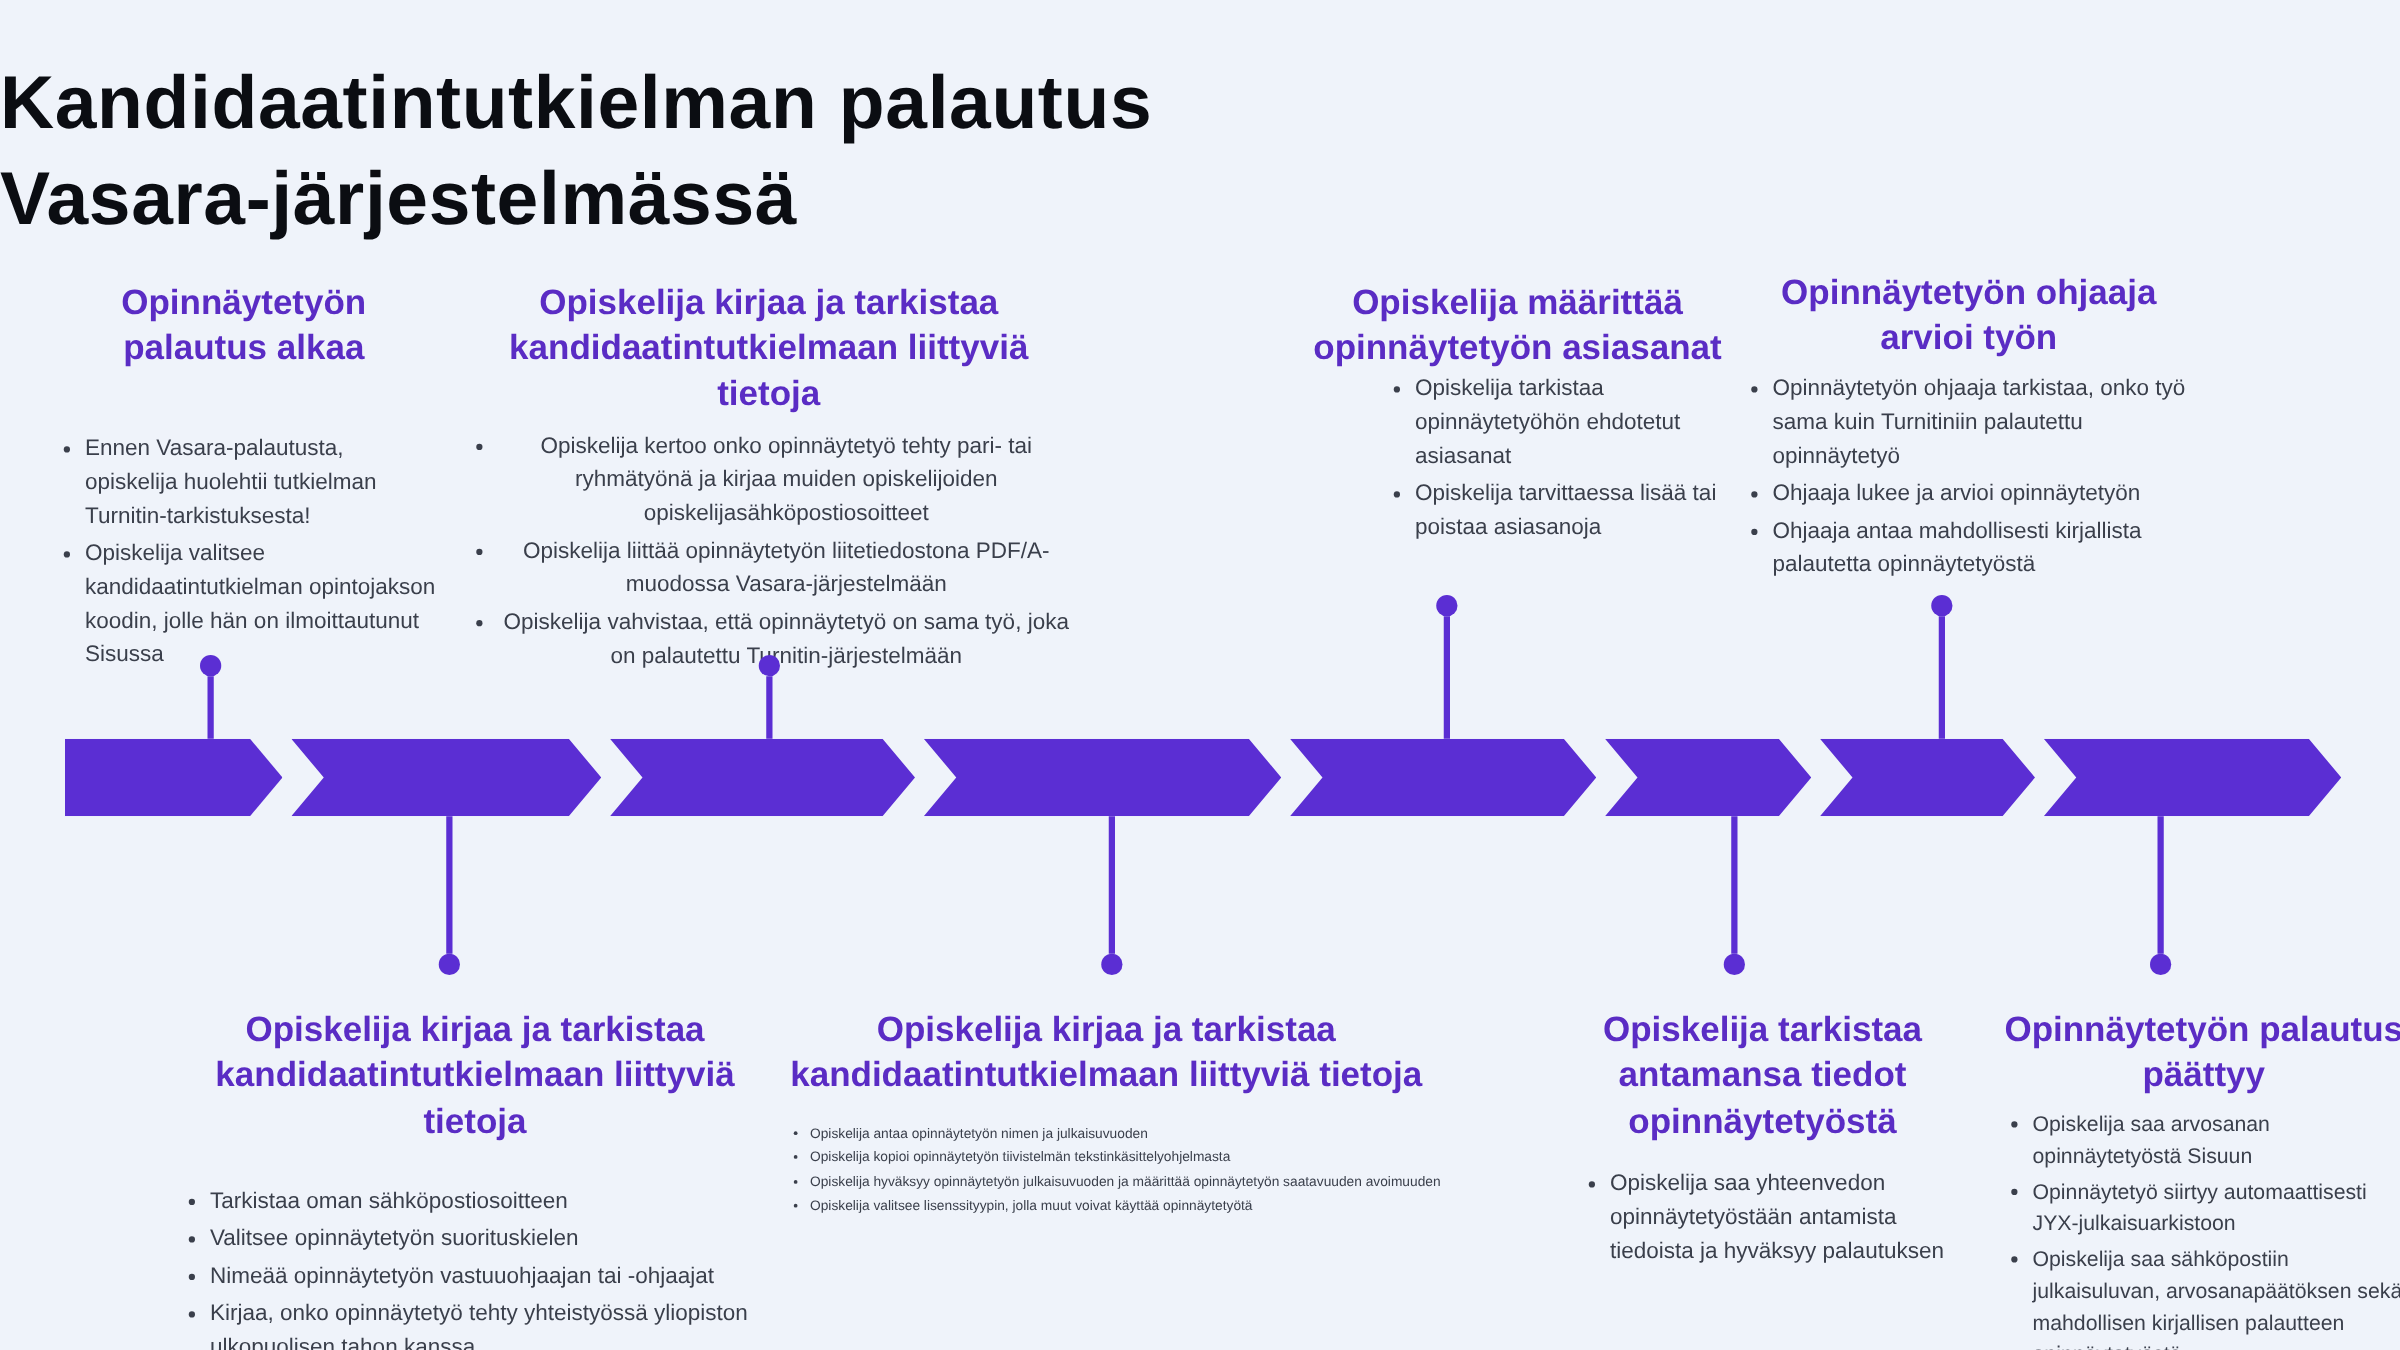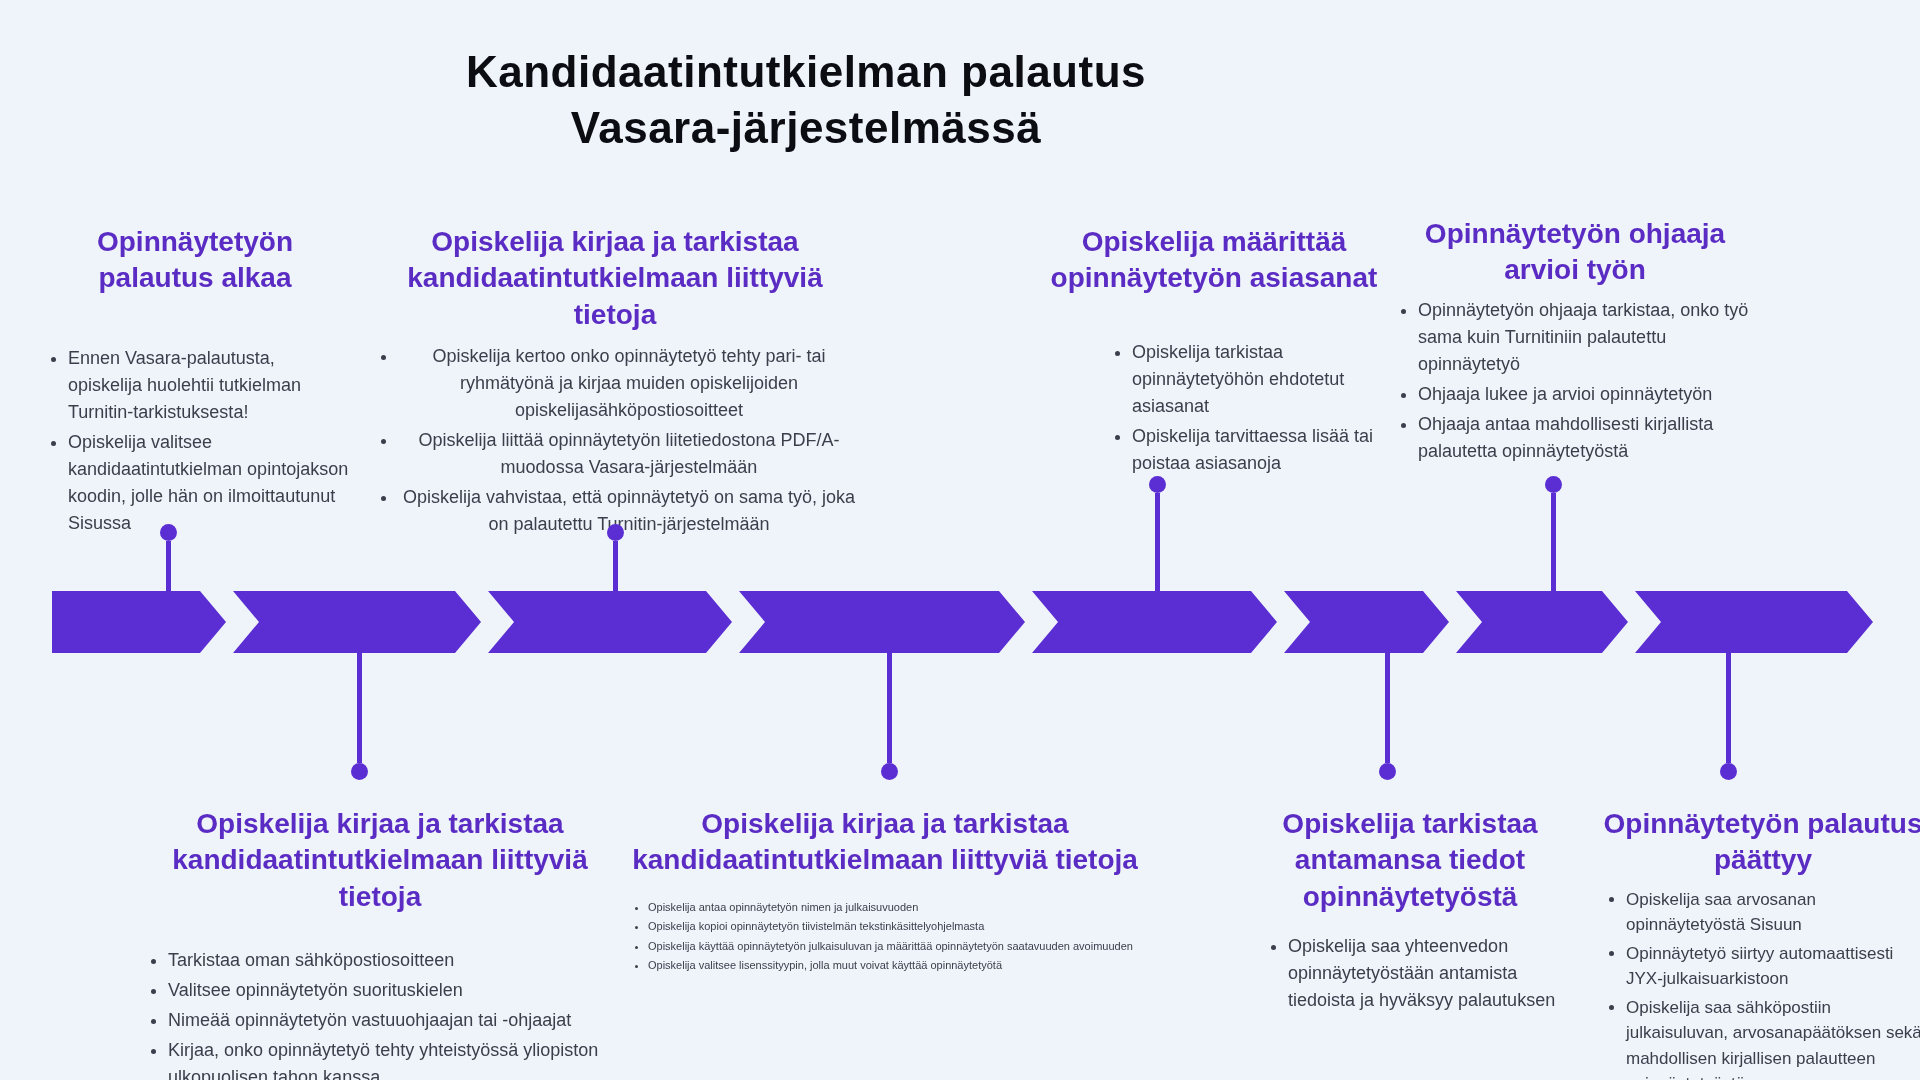--- a/index.html
+++ b/index.html
@@ -13,41 +13,41 @@
   html,body{margin:0;padding:0;}
   body{
     background:var(--bg);
     font-family:"Liberation Sans", sans-serif;
     width:1920px;height:1080px;overflow:hidden;
   }
   .canvas{position:relative;width:1920px;height:1080px;background:var(--bg);}
 
   .title{
     position:absolute;left:0;top:44px;width:1612px;
-    text-align:center;color:var(--title);
-    font-size:44px;font-weight:bold;line-height:1.28;margin:0;
+    color:var(--title);
+    font-size:60px;font-weight:bold;line-height:1.28;margin:0;
     letter-spacing:0.5px;
   }
 
   .sec{position:absolute;}
   .sec h2{
     margin:0;color:var(--heading);
     font-size:28px;font-weight:bold;line-height:1.3;text-align:center;
   }
   .sec ul{
     margin:0;padding:0 0 0 28px;
     color:var(--body);font-size:18px;line-height:1.5;
   }
   .sec ul li{margin:0 0 3px 0;}
   .sec ul li::marker{color:var(--body);}
 
   
   .s-t1{left:40px;top:224px;width:310px;}   .s-t1 ul{margin-top:48px;}
   .s-t2{left:370px;top:224px;width:490px;}  .s-t2 ul{margin-top:10px;text-align:center;}
-  .s-t3{left:1024px;top:224px;width:380px;}  .s-t3 ul{margin-top:42px;margin-left:80px;margin-right:10px;}
+  .s-t3{left:1024px;top:224px;width:380px;}  .s-t3 ul{margin-left:80px;margin-right:10px;}
   .s-t4{left:1390px;top:216px;width:370px;} .s-t4 ul{margin-top:8px;}
 
   
   .s-b1{left:130px;top:806px;width:500px;}  .s-b1 ul{margin-top:32px;margin-left:10px;}
   .s-b2{left:620px;top:806px;width:660px;}  .s-b2 h2{width:530px;} .s-b2 ul{margin-top:20px;font-size:11px;}
   .s-b3{left:1245px;top:806px;width:330px;} .s-b3 ul{margin-top:18px;margin-left:15px;}
   .s-b4{left:1598px;top:806px;width:330px;} .s-b4 ul{margin-top:8px;font-size:17px;}
 
   
   .timeline{
@@ -168,21 +168,21 @@
         <li>Nimeää opinnäytetyön vastuuohjaajan tai -ohjaajat</li>
         <li>Kirjaa, onko opinnäytetyö tehty yhteistyössä yliopiston ulkopuolisen tahon kanssa</li>
       </ul>
   </div>
 
   <div class="sec s-b2">
     <h2>Opiskelija kirjaa ja tarkistaa kandidaatintutkielmaan liittyviä tietoja</h2>
     <ul>
         <li>Opiskelija antaa opinnäytetyön nimen ja julkaisuvuoden</li>
         <li>Opiskelija kopioi opinnäytetyön tiivistelmän tekstinkäsittelyohjelmasta</li>
-        <li>Opiskelija käyttää opinnäytetyön julkaisuluvan ja määrittää opinnäytetyön saatavuuden avoimuuden</li>
+        <li>Opiskelija hyväksyy opinnäytetyön julkaisuvuoden ja määrittää opinnäytetyön saatavuuden avoimuuden</li>
         <li>Opiskelija valitsee lisenssityypin, jolla muut voivat käyttää opinnäytetyötä</li>
       </ul>
   </div>
 
   <div class="sec s-b3">
     <h2>Opiskelija tarkistaa antamansa tiedot opinnäytetyöstä</h2>
     <ul>
         <li>Opiskelija saa yhteenvedon opinnäytetyöstään antamista tiedoista ja hyväksyy palautuksen</li>
       </ul>
   </div>

